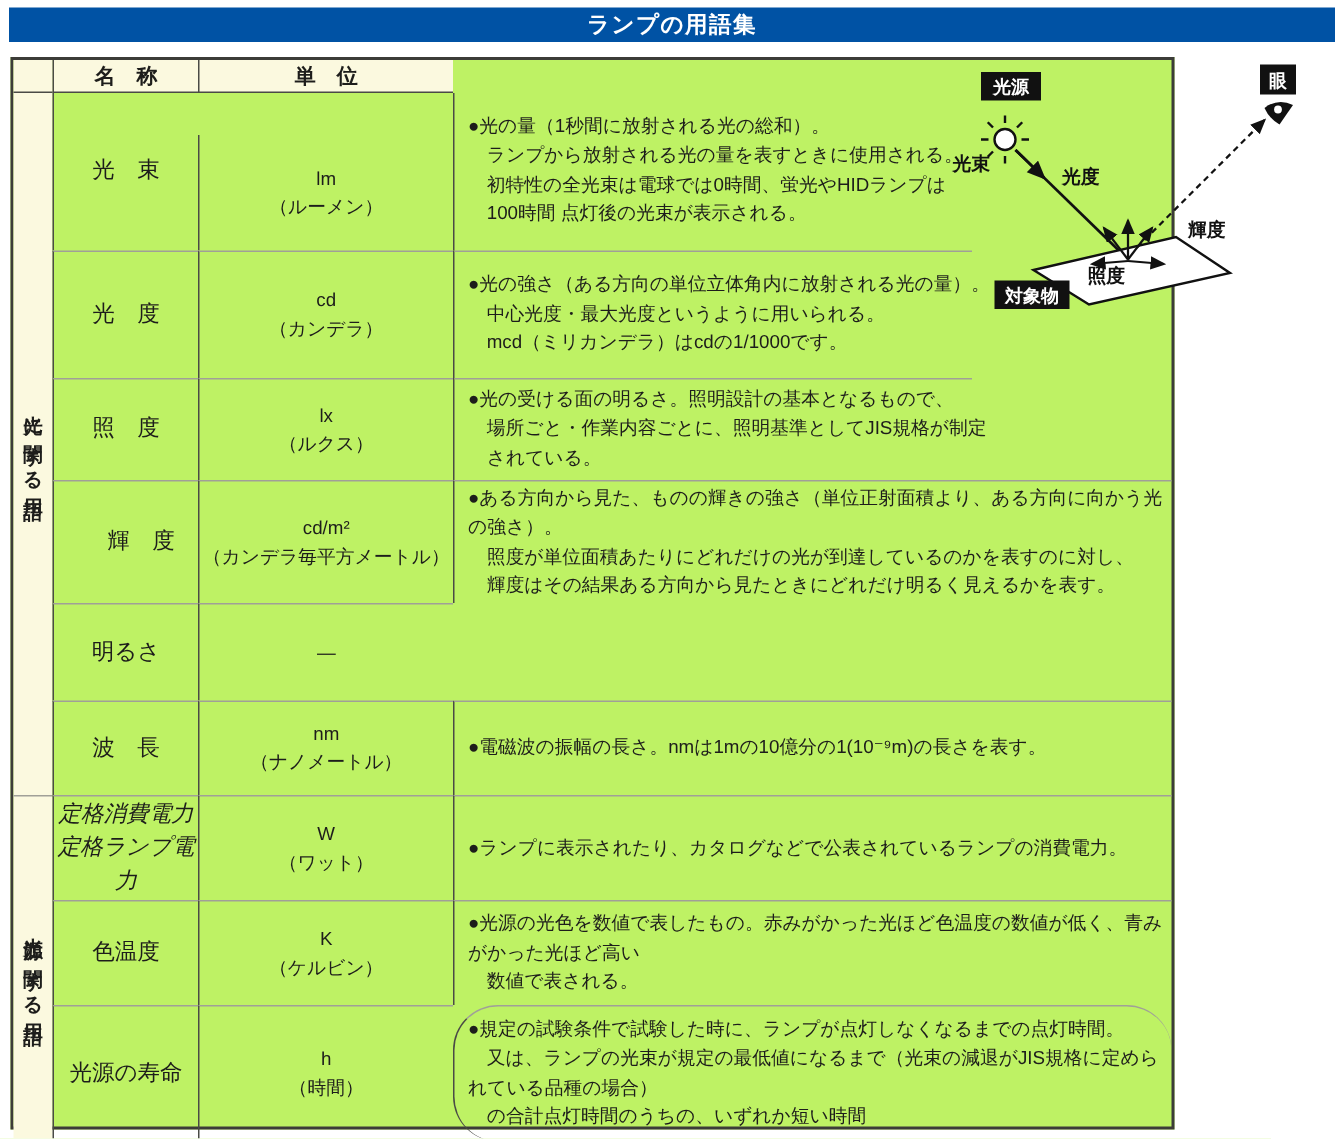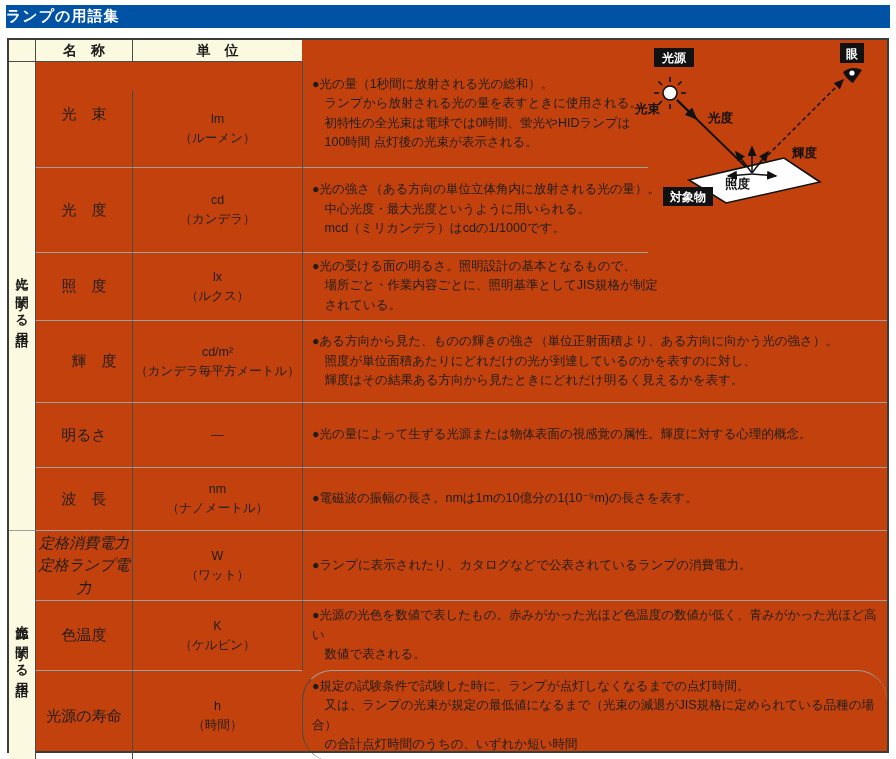--- a/index.html
+++ b/index.html
@@ -1,22 +1,22 @@
 <!DOCTYPE html>
 <html><head>
 <meta charset="utf-8">
 <style>
   html,body{margin:0;padding:0;background:#ffffff;}
   .page{position:relative;width:896px;height:759px;background:#ffffff;overflow:hidden;
         font-family:"Liberation Sans","DejaVu Sans",sans-serif;color:#1d1d1b;}
   .titlebar{position:absolute;left:6px;top:5px;width:884px;height:23px;background:#0052a4;
-        display:flex;align-items:center;}
+        display:flex;align-items:center;justify-content:center;}
   .titlebar span{color:#ffffff;font-size:15px;font-weight:bold;letter-spacing:1px;}
-  .glossary{position:absolute;left:7px;top:38px;width:882px;height:715px;border:2px solid #3c3c38;
-        background:#c2410c;box-sizing:border-box;display:grid;
+  .glossary{position:absolute;left:7px;top:38px;width:776px;height:715px;border:2px solid #3c3c38;
+        background:#bef264;box-sizing:border-box;display:grid;
         grid-template-columns:26px 97px 170px 1fr;
         grid-template-rows:22px 105px 85px 68px 82px 65px 63px 70px 70px 1fr;}
   .cell{box-sizing:border-box;position:relative;}
   .hdr{background:#fbf9df;border-bottom:1px solid #4a4a46;display:flex;align-items:center;
         justify-content:center;font-weight:bold;font-size:14px;}
   .colline{border-left:1px solid #4a4a46;}
   .rowline{border-top:1px solid #a0a098;}
   .sidebar{background:#fbf9df;display:flex;align-items:center;justify-content:center;}
   .sidebar span{writing-mode:vertical-rl;text-orientation:upright;font-size:13px;font-weight:bold;
         letter-spacing:2px;line-height:1;}
@@ -77,21 +77,20 @@
 
     <div class="cell namecell colline rowline" style="grid-row:5;padding-left:20px;">輝　度</div>
     <div class="cell unitcell colline rowline" style="grid-row:5;">cd/m²
 （カンデラ毎平方メートル）</div>
     <div class="cell meancell colline rowline" style="grid-row:5;">●ある方向から見た、ものの輝きの強さ（単位正射面積より、ある方向に向かう光の強さ）。
 　照度が単位面積あたりにどれだけの光が到達しているのかを表すのに対し、
 　輝度はその結果ある方向から見たときにどれだけ明るく見えるかを表す。</div>
 
     <div class="cell namecell colline rowline" style="grid-row:6;">明るさ</div>
     <div class="cell unitcell colline rowline" style="grid-row:6;">—</div>
-    <div class="cell meancell colline rowline" style="grid-row:6;">●光の量によって生ずる光源または物体表面の視感覚の属性。輝度に対する心理的概念。</div>
 
     <div class="cell namecell colline rowline" style="grid-row:7;">波　長</div>
     <div class="cell unitcell colline rowline" style="grid-row:7;">nm
 （ナノメートル）</div>
     <div class="cell meancell colline rowline" style="grid-row:7;">●電磁波の振幅の長さ。nmは1mの10億分の1(10⁻⁹m)の長さを表す。</div>
 
     <div class="cell namecell colline rowline" style="grid-row:8;font-style:italic;">定格消費電力
 定格ランプ電力</div>
     <div class="cell unitcell colline rowline" style="grid-row:8;">W
 （ワット）</div>

